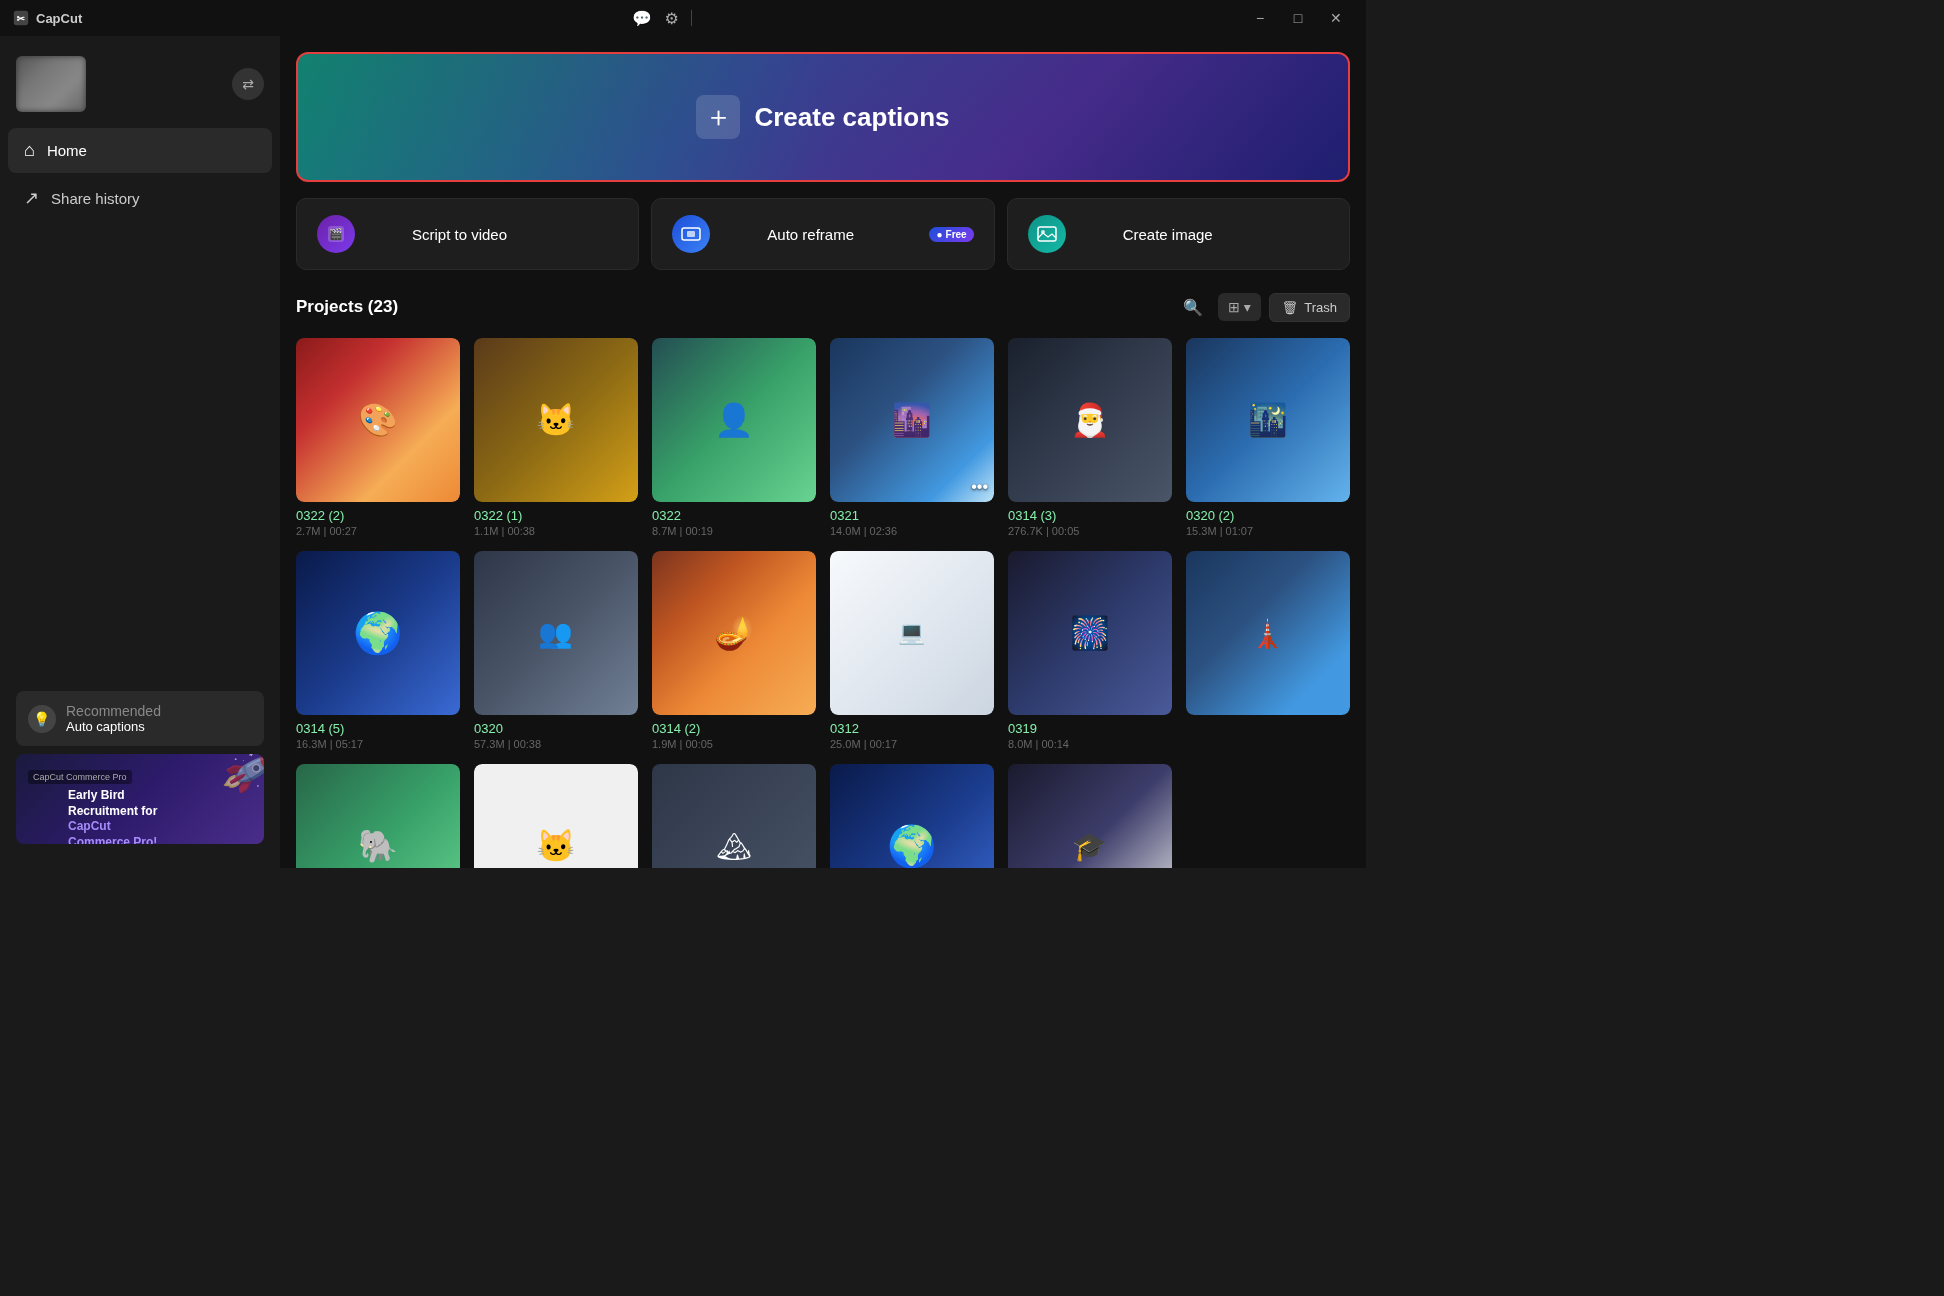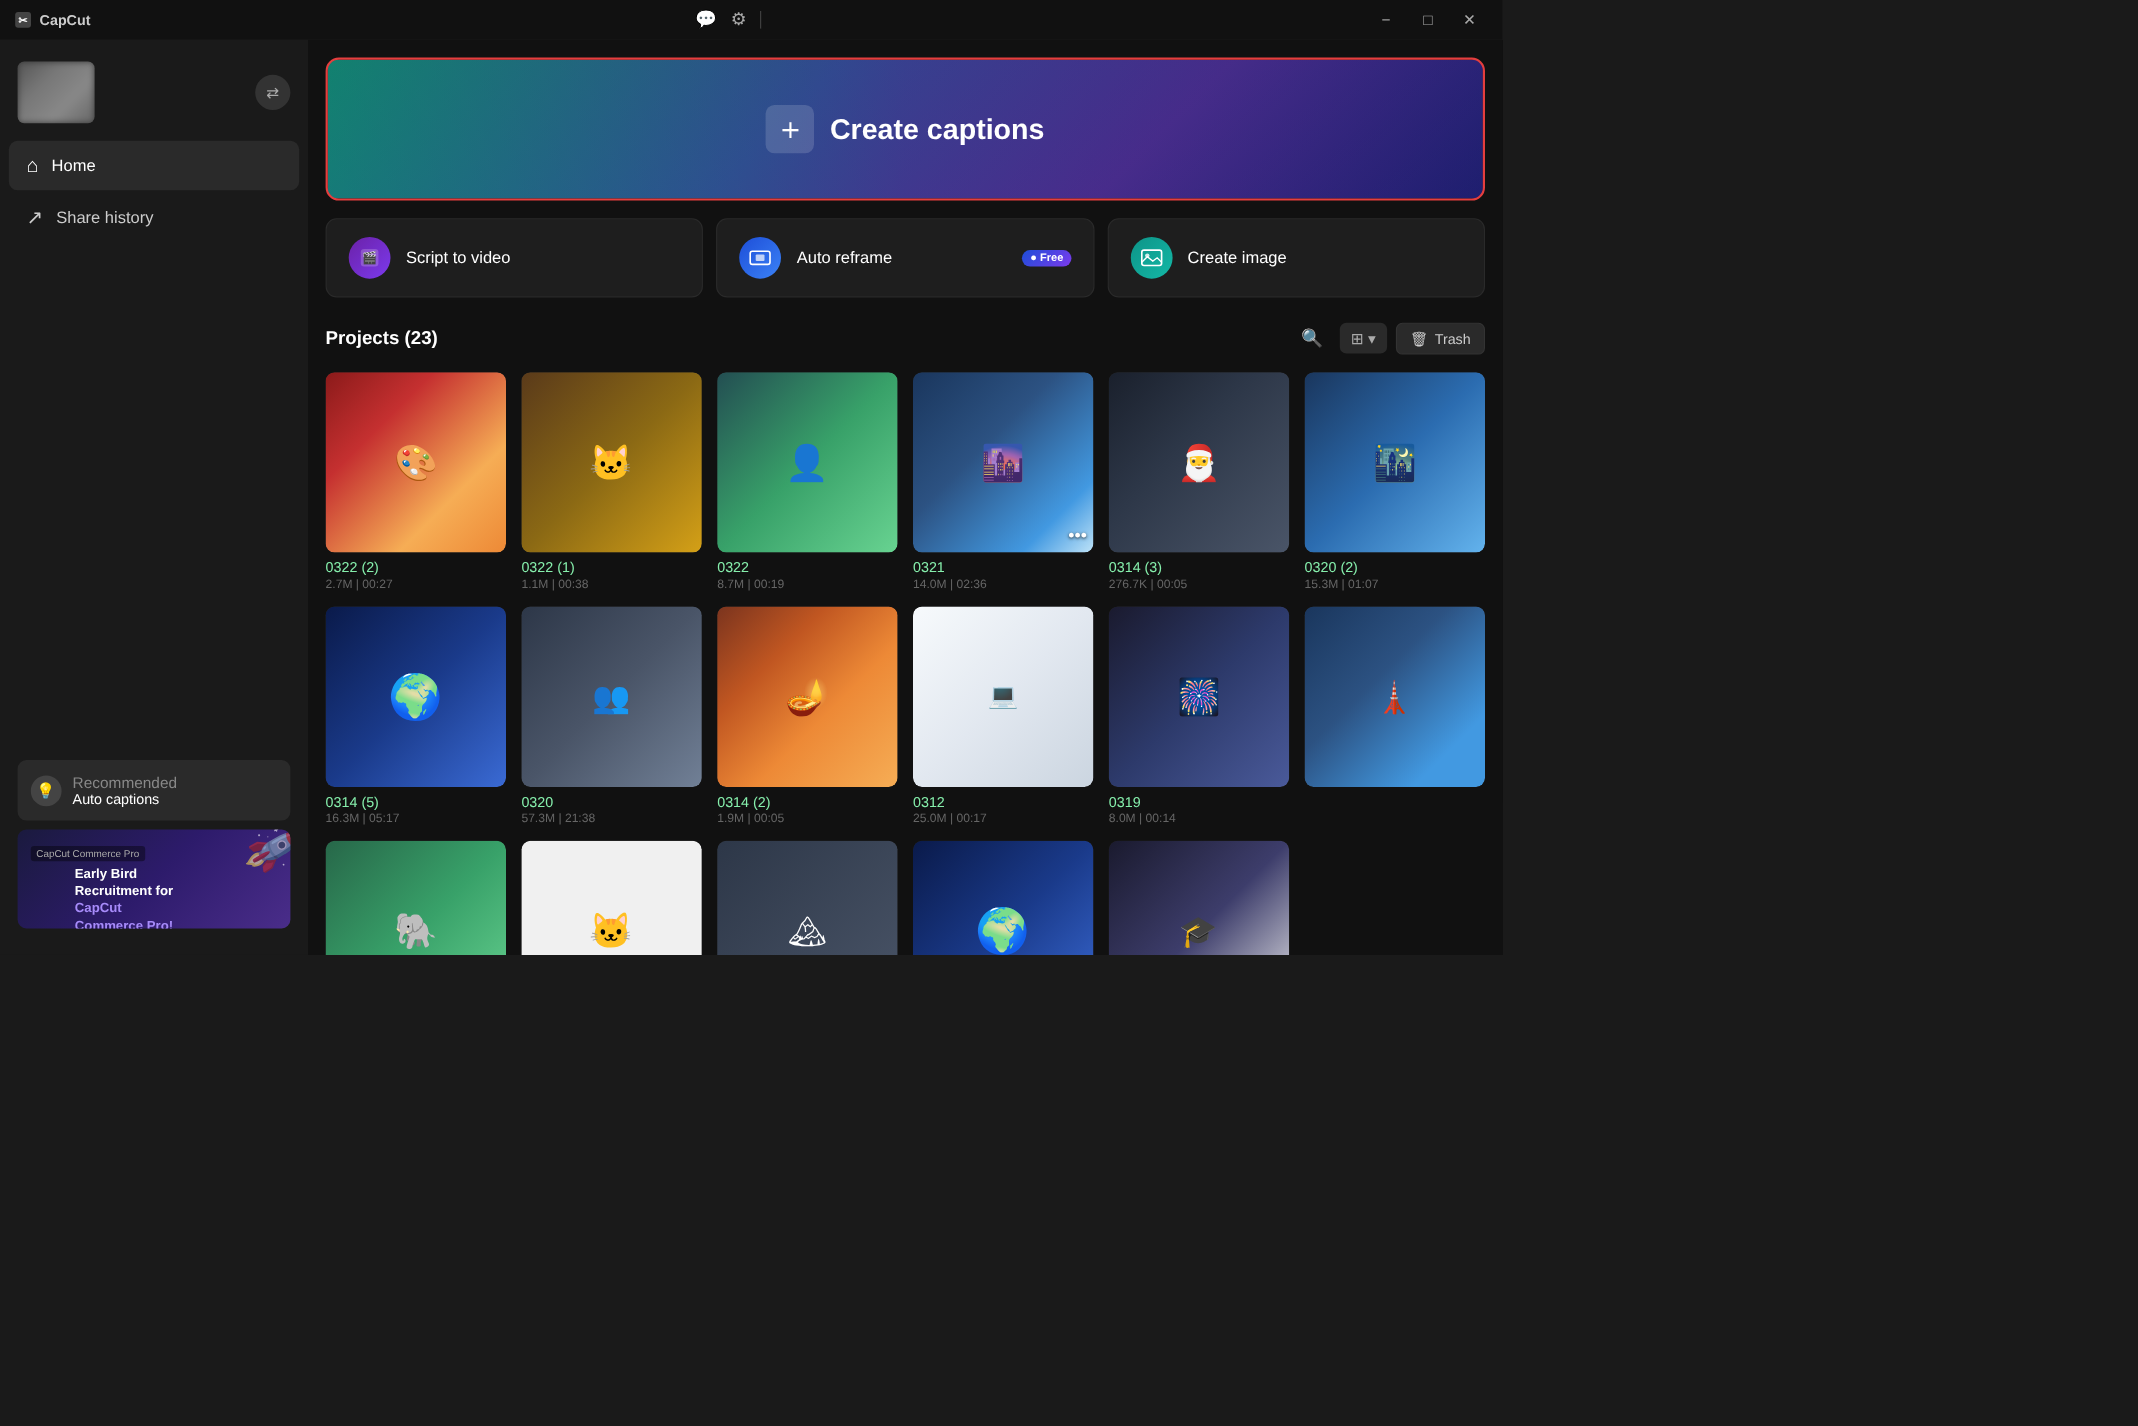--- a/index.html
+++ b/index.html
@@ -303,20 +303,21 @@
       justify-content: center;
       font-size: 20px;
     }
     .tool-card-icon.purple { background: linear-gradient(135deg, #6b21a8, #7c3aed); }
     .tool-card-icon.blue { background: linear-gradient(135deg, #1d4ed8, #3b82f6); }
     .tool-card-icon.teal { background: linear-gradient(135deg, #0d9488, #14b8a6); }
     .tool-card-label {
       font-size: 15px;
       font-weight: 500;
       color: #fff;
+      margin-left: 43px;
     }
     .tool-card-badge {
       margin-left: auto;
       display: flex;
       align-items: center;
       gap: 4px;
     }
     .free-badge {
       background: linear-gradient(135deg, #1d4ed8, #7c3aed);
       border-radius: 10px;
@@ -618,21 +619,21 @@
         </div>
         <div class="project-name">0314 (5)</div>
         <div class="project-meta">16.3M | 05:17</div>
       </div>
 
       <div class="project-item">
         <div class="project-thumb">
           <div style="width:100%;height:100%;background:linear-gradient(135deg,#2d3748 0%,#4a5568 50%,#718096 100%);border-radius:8px;display:flex;align-items:center;justify-content:center;font-size:28px;">👥</div>
         </div>
         <div class="project-name">0320</div>
-        <div class="project-meta">57.3M | 21:38</div>
+        <div class="project-meta">57.3M | 00:38</div>
       </div>
 
       <div class="project-item">
         <div class="project-thumb">
           <div style="width:100%;height:100%;background:linear-gradient(135deg,#7b341e 0%,#c05621 30%,#ed8936 60%,#f6ad55 100%);border-radius:8px;display:flex;align-items:center;justify-content:center;font-size:32px;">🪔</div>
         </div>
         <div class="project-name">0314 (2)</div>
         <div class="project-meta">1.9M | 00:05</div>
       </div>
 

